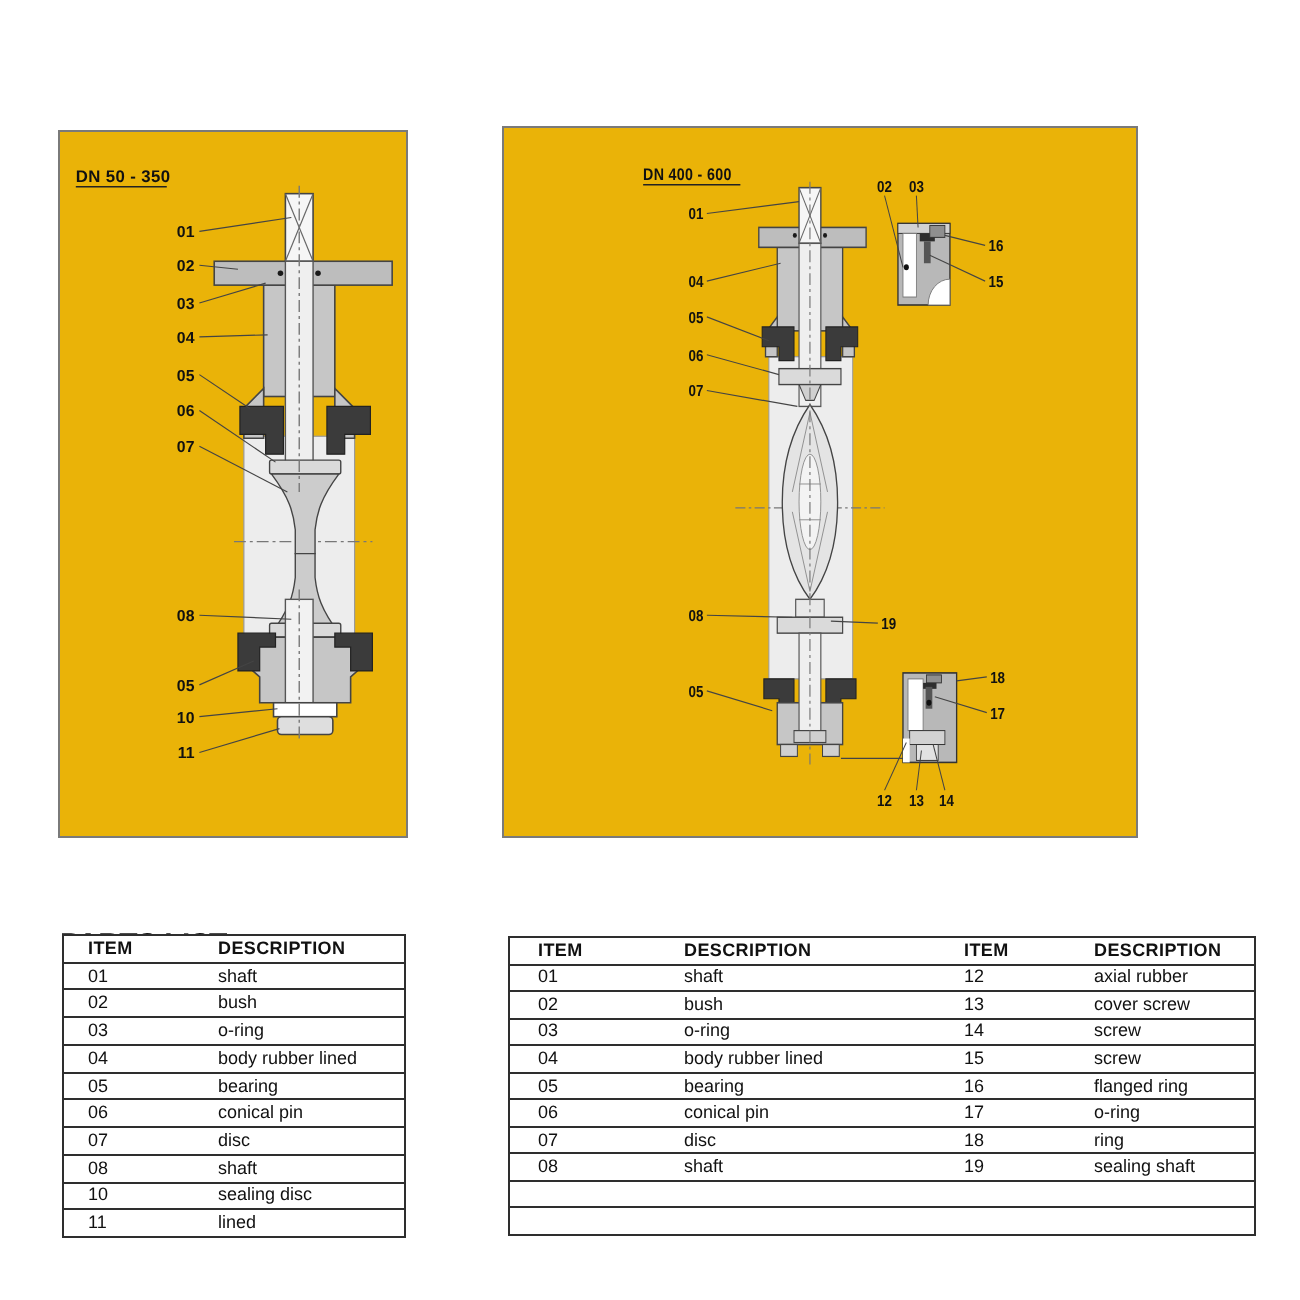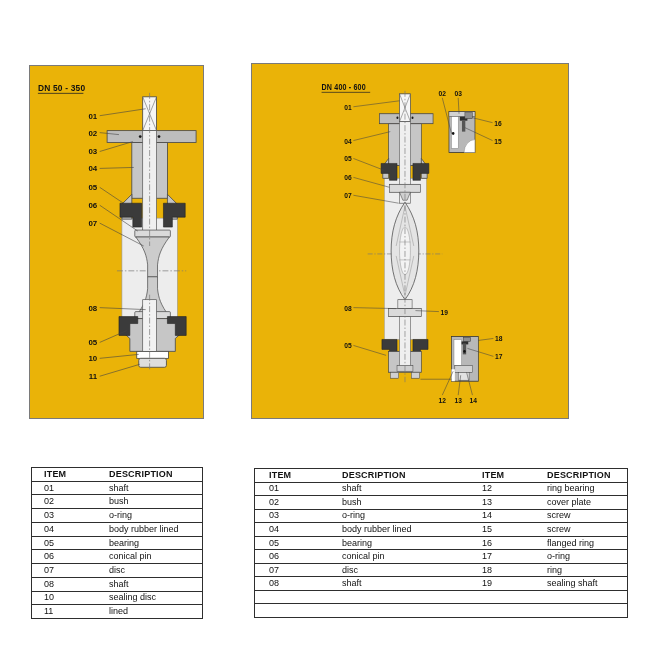--- a/index.html
+++ b/index.html
@@ -254,27 +254,27 @@
     <div class="trow thead">
       <div class="cell c-item1">ITEM</div>
       <div class="cell c-desc1">DESCRIPTION</div>
       <div class="cell c-item2">ITEM</div>
       <div class="cell c-desc2">DESCRIPTION</div>
     </div>
     <div class="trow">
         <div class="cell c-item1">01</div>
         <div class="cell c-desc1">shaft</div>
         <div class="cell c-item2">12</div>
-        <div class="cell c-desc2">ring bearing</div>
+        <div class="cell c-desc2">axial rubber</div>
       </div>
     <div class="trow">
         <div class="cell c-item1">02</div>
         <div class="cell c-desc1">bush</div>
         <div class="cell c-item2">13</div>
-        <div class="cell c-desc2">cover plate</div>
+        <div class="cell c-desc2">cover screw</div>
       </div>
     <div class="trow">
         <div class="cell c-item1">03</div>
         <div class="cell c-desc1">o-ring</div>
         <div class="cell c-item2">14</div>
         <div class="cell c-desc2">screw</div>
       </div>
     <div class="trow">
         <div class="cell c-item1">04</div>
         <div class="cell c-desc1">body rubber lined</div>

